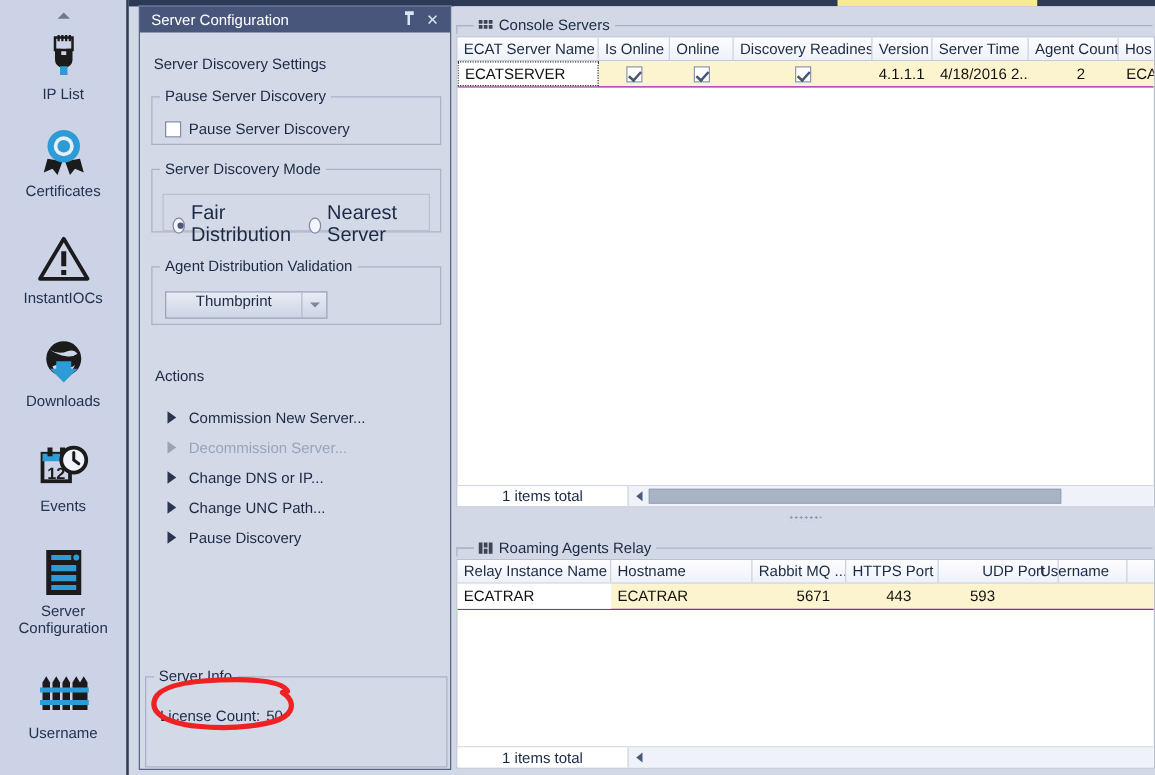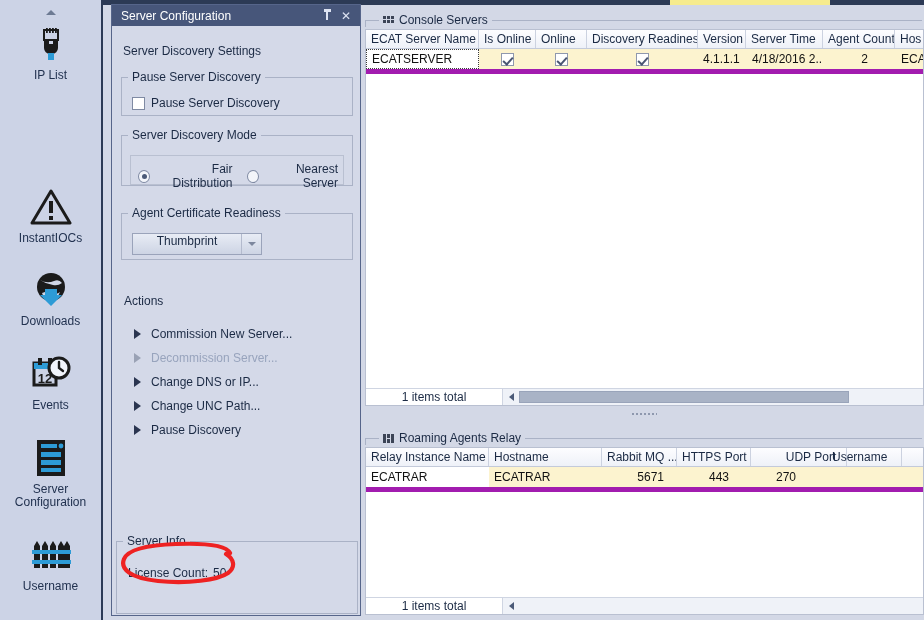--- a/index.html
+++ b/index.html
@@ -90,21 +90,21 @@
   }
   .rb{
     width:13px;height:13px;border-radius:50%;background:#f3f5fa;border:1px solid #7f8aa3;
     box-sizing:border-box;display:inline-block;margin-right:5px;position:relative;
   }
   .rb.on:after{
     content:"";position:absolute;left:3px;top:3px;width:5px;height:5px;border-radius:50%;
     background:#4b5a78;
   }
   .radio-row{position:absolute;display:flex;align-items:center;}
-  .radio-row .lab{font-size:12px;margin-right:14px;text-align:right;}
+  .radio-row .lab{font-size:16px;margin-right:14px;}
 
   .combo{
     position:absolute;height:22px;
     background:linear-gradient(#e8ecf5,#cdd4e4);
     border:1px solid #9aa3ba;box-sizing:border-box;
     display:flex;align-items:flex-start;
   }
   .combo .val{flex:1;text-align:center;font-size:12px;color:#1b2a44;}
   .combo .arrowbox{
     width:19px;height:100%;border-left:1px solid #b3bacd;
@@ -157,21 +157,21 @@
     border-bottom:1px solid #c3cada;
     box-sizing:border-box;
   }
   .ghead .hc{
     position:absolute;top:0;height:18px;line-height:18px;font-size:12px;color:#1b2a44;
     border-right:1px solid #ccd2e0;box-sizing:border-box;padding-left:5px;
     white-space:nowrap;overflow:hidden;
   }
   .grow{
     position:absolute;left:0;right:0;height:20px;background:#fcf3cf;
-    border-bottom:5px solid #a21caf;
+    border-bottom:1px solid #a21caf;
   }
   .grow .gc{
     position:absolute;top:0;height:20px;line-height:20px;font-size:12px;color:#111;
     box-sizing:border-box;white-space:nowrap;overflow:hidden;padding:0 5px;
   }
   .grow .gc.focus{
     background:#ffffff;border:1px dotted #3b3b3b;line-height:18px;
   }
   .grow .gc.num{text-align:right;padding-right:10px;}
   .grow .gc.ctr{text-align:center;padding:0;}
@@ -243,20 +243,32 @@
           <rect x="18" y="4" width="1.8" height="5" fill="#1b1b1b"></rect>
           <rect x="21" y="4" width="1.8" height="5" fill="#1b1b1b"></rect>
           <rect x="24" y="4" width="1.8" height="5" fill="#1b1b1b"></rect>
           <path d="M13 15 h5 v5 h4 v-5 h5 v9 a6 6 0 0 1 -6 6 h-2 a6 6 0 0 1 -6 -6 z" fill="#1b1b1b"></path>
           <rect x="17" y="29" width="6" height="7" fill="#2d9bd6"></rect>
         </svg>
       </div>
       <div class="lbl">IP List</div>
     </div>
 
+    <div class="sb-item" style="top:100px">
+      <div class="ic">
+        <svg width="42" height="42" viewBox="0 0 42 42">
+          <path d="M8 26 l-3 11 7-3 4 5 4-11z" fill="#1b1b1b"></path>
+          <path d="M34 26 l3 11 -7-3 -4 5 -4-11z" fill="#1b1b1b"></path>
+          <circle cx="21" cy="16" r="13" fill="#2d9bd6"></circle>
+          <circle cx="21" cy="16" r="8" fill="#e8edf7"></circle>
+          <circle cx="21" cy="16" r="5" fill="#2d9bd6"></circle>
+        </svg>
+      </div>
+      <div class="lbl">Certificates</div>
+    </div>
 
     <div class="sb-item" style="top:185px">
       <div class="ic">
         <svg width="42" height="38" viewBox="0 0 42 38">
           <path d="M21 3 L40 35 H2 Z" fill="none" stroke="#1b1b1b" stroke-width="3" stroke-linejoin="round"></path>
           <rect x="19" y="13" width="4" height="12" fill="#1b1b1b"></rect>
           <rect x="19" y="28" width="4" height="4" fill="#1b1b1b"></rect>
         </svg>
       </div>
       <div class="lbl">InstantIOCs</div>
@@ -350,21 +362,21 @@
         <div class="inner-box" style="left:8px;top:13px;width:212px;height:28px;"></div>
         <div class="radio-row" style="left:16px;top:20px;">
           <span class="rb on"></span>
           <span class="lab">Fair Distribution</span>
           <span class="rb"></span>
           <span class="lab">Nearest Server</span>
         </div>
       </fieldset>
 
       <fieldset class="grp" style="left:9px;top:180px;width:230px;height:52px;">
-        <legend>Agent Certificate Readiness</legend>
+        <legend>Agent Distribution Validation</legend>
         <div class="combo" style="left:10px;top:13px;width:130px;">
           <span class="val">Thumbprint</span>
           <span class="arrowbox">
               <span class="tri"></span>
             </span>
         </div>
       </fieldset>
 
       <div class="actions-head">Actions</div>
 
@@ -492,21 +504,21 @@
         <div class="hc" style="left:405px;width:76px;text-align:center;">UDP Port</div>
         <div class="hc" style="left:461px;width:75px;">Username</div>
         <div class="hc" style="left:536px;width:23px;"></div>
       </div>
 
       <div class="grow" style="top:19px;">
         <div class="gc" style="left:0;width:123px;background:#ffffff;">ECATRAR</div>
         <div class="gc" style="left:123px;width:113px;">ECATRAR</div>
         <div class="gc num" style="left:236px;width:75px;padding-right:13px;">5671</div>
         <div class="gc num" style="left:311px;width:74px;padding-right:22px;">443</div>
-        <div class="gc num" style="left:385px;width:76px;padding-right:31px;">270</div>
+        <div class="gc num" style="left:385px;width:76px;padding-right:31px;">593</div>
         <div class="gc" style="left:461px;width:75px;"></div>
         <div class="gc" style="left:536px;width:23px;"></div>
       </div>
 
       <div class="gfoot">
         <div class="items">1 items total</div>
         <div class="hsb" style="left:136px;right:0;">
           <div class="arrow">
               <span class="tri"></span>
             </div>

